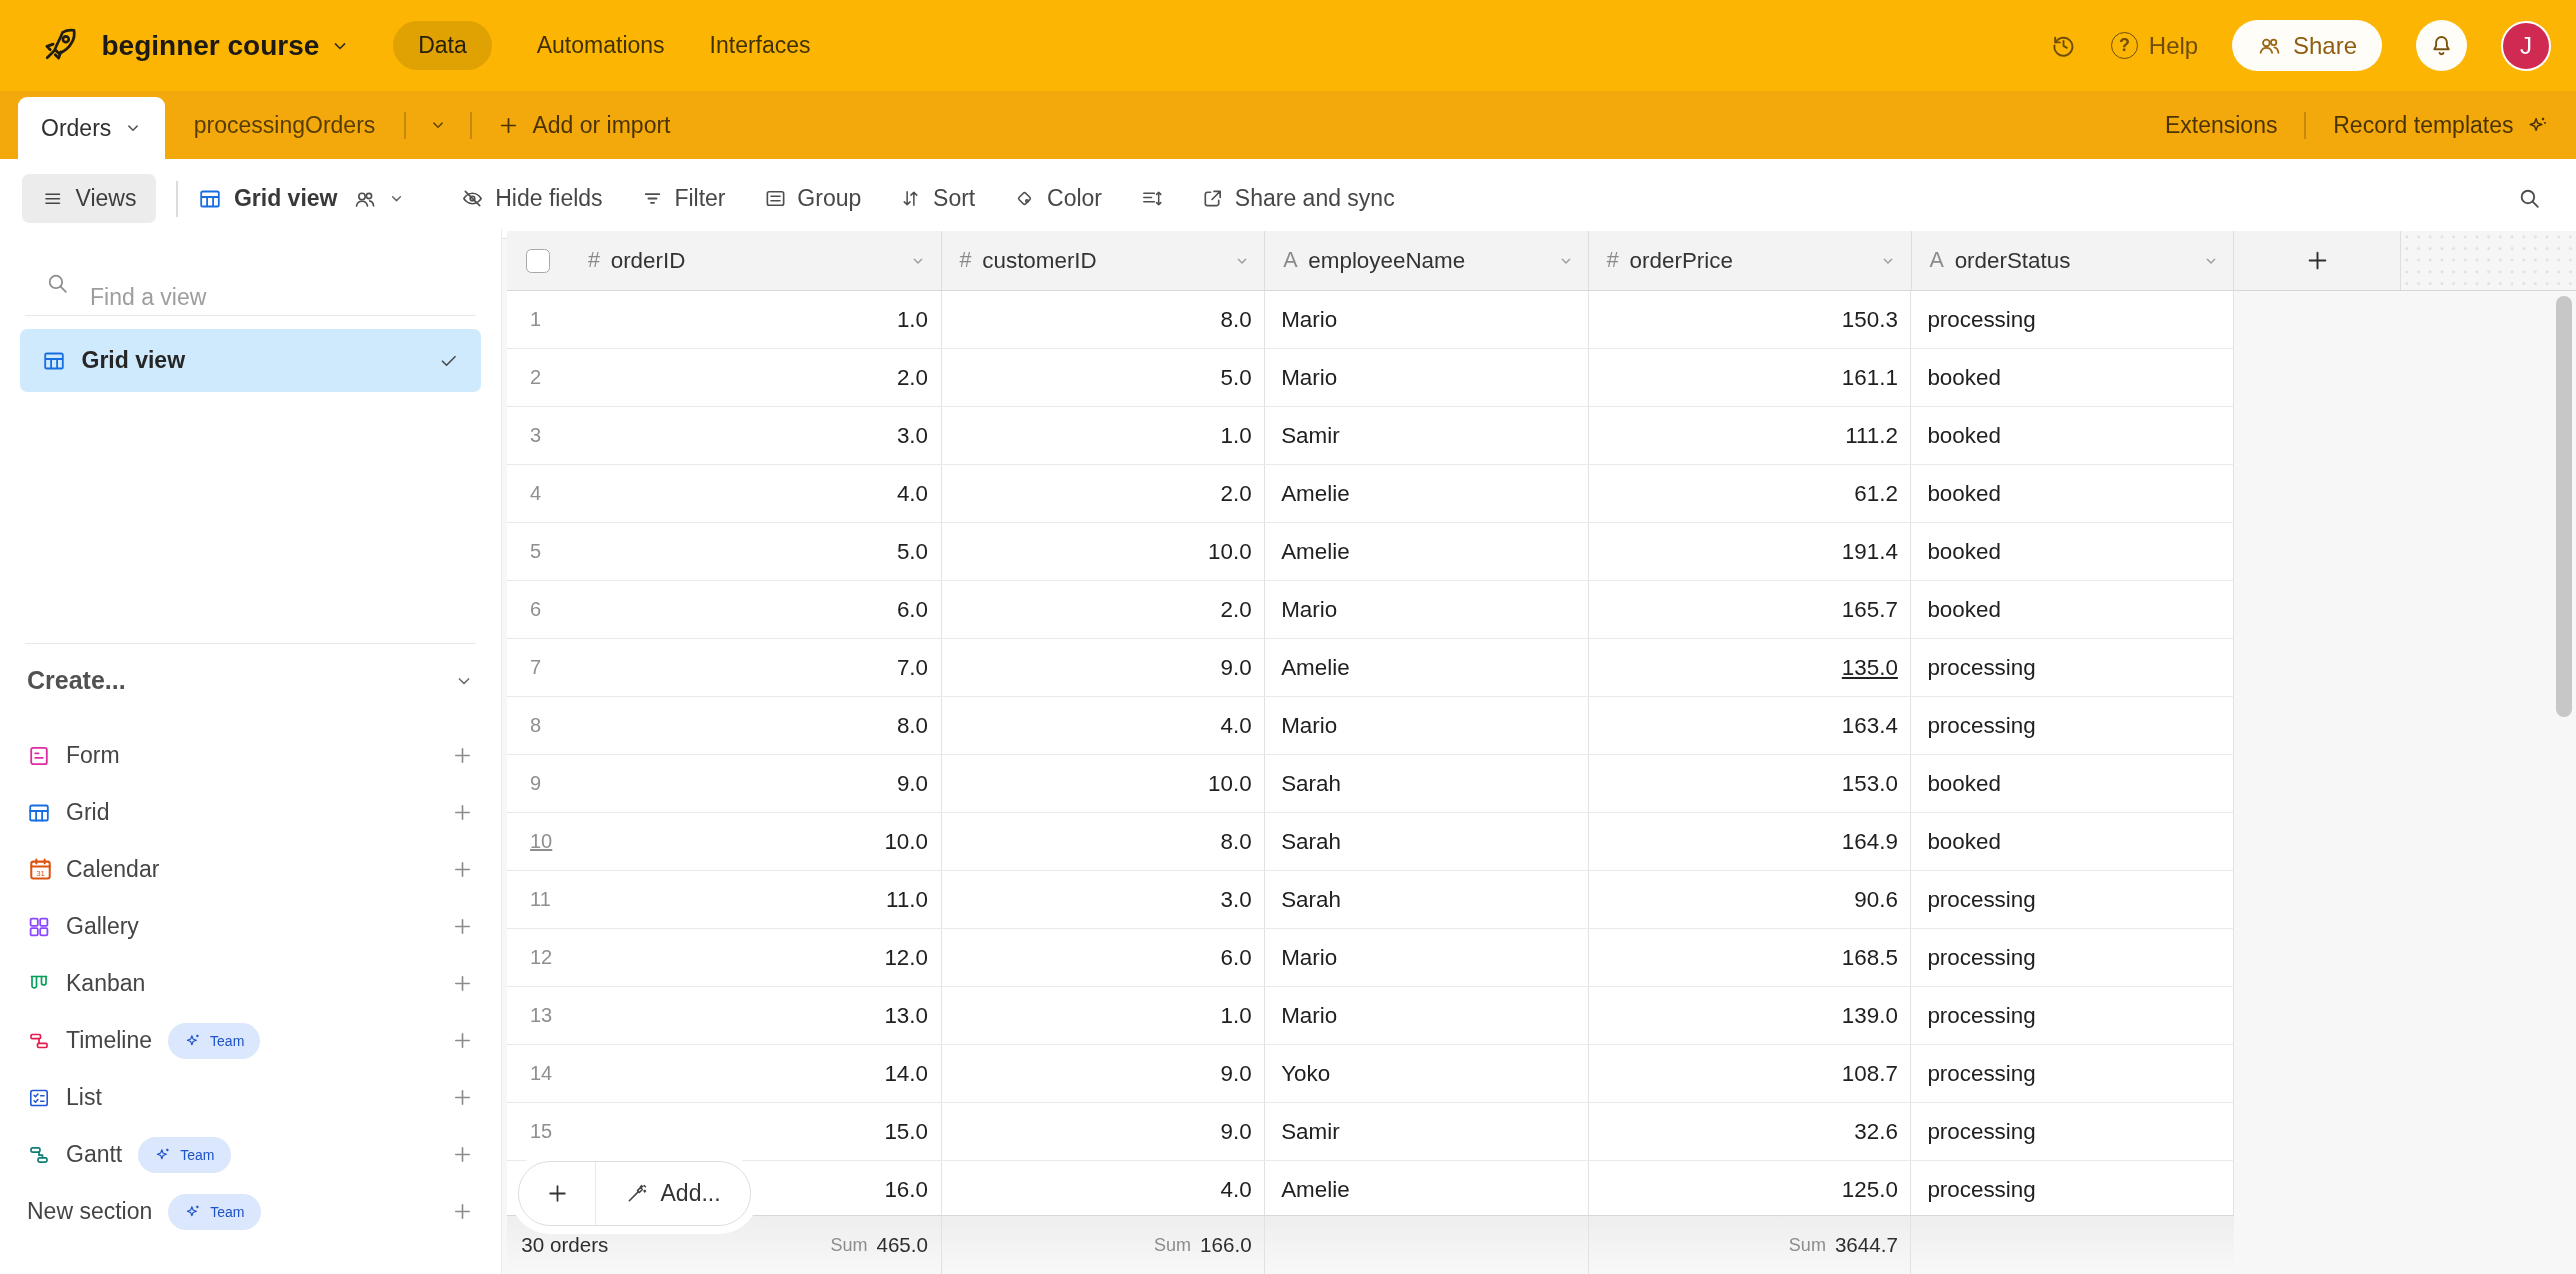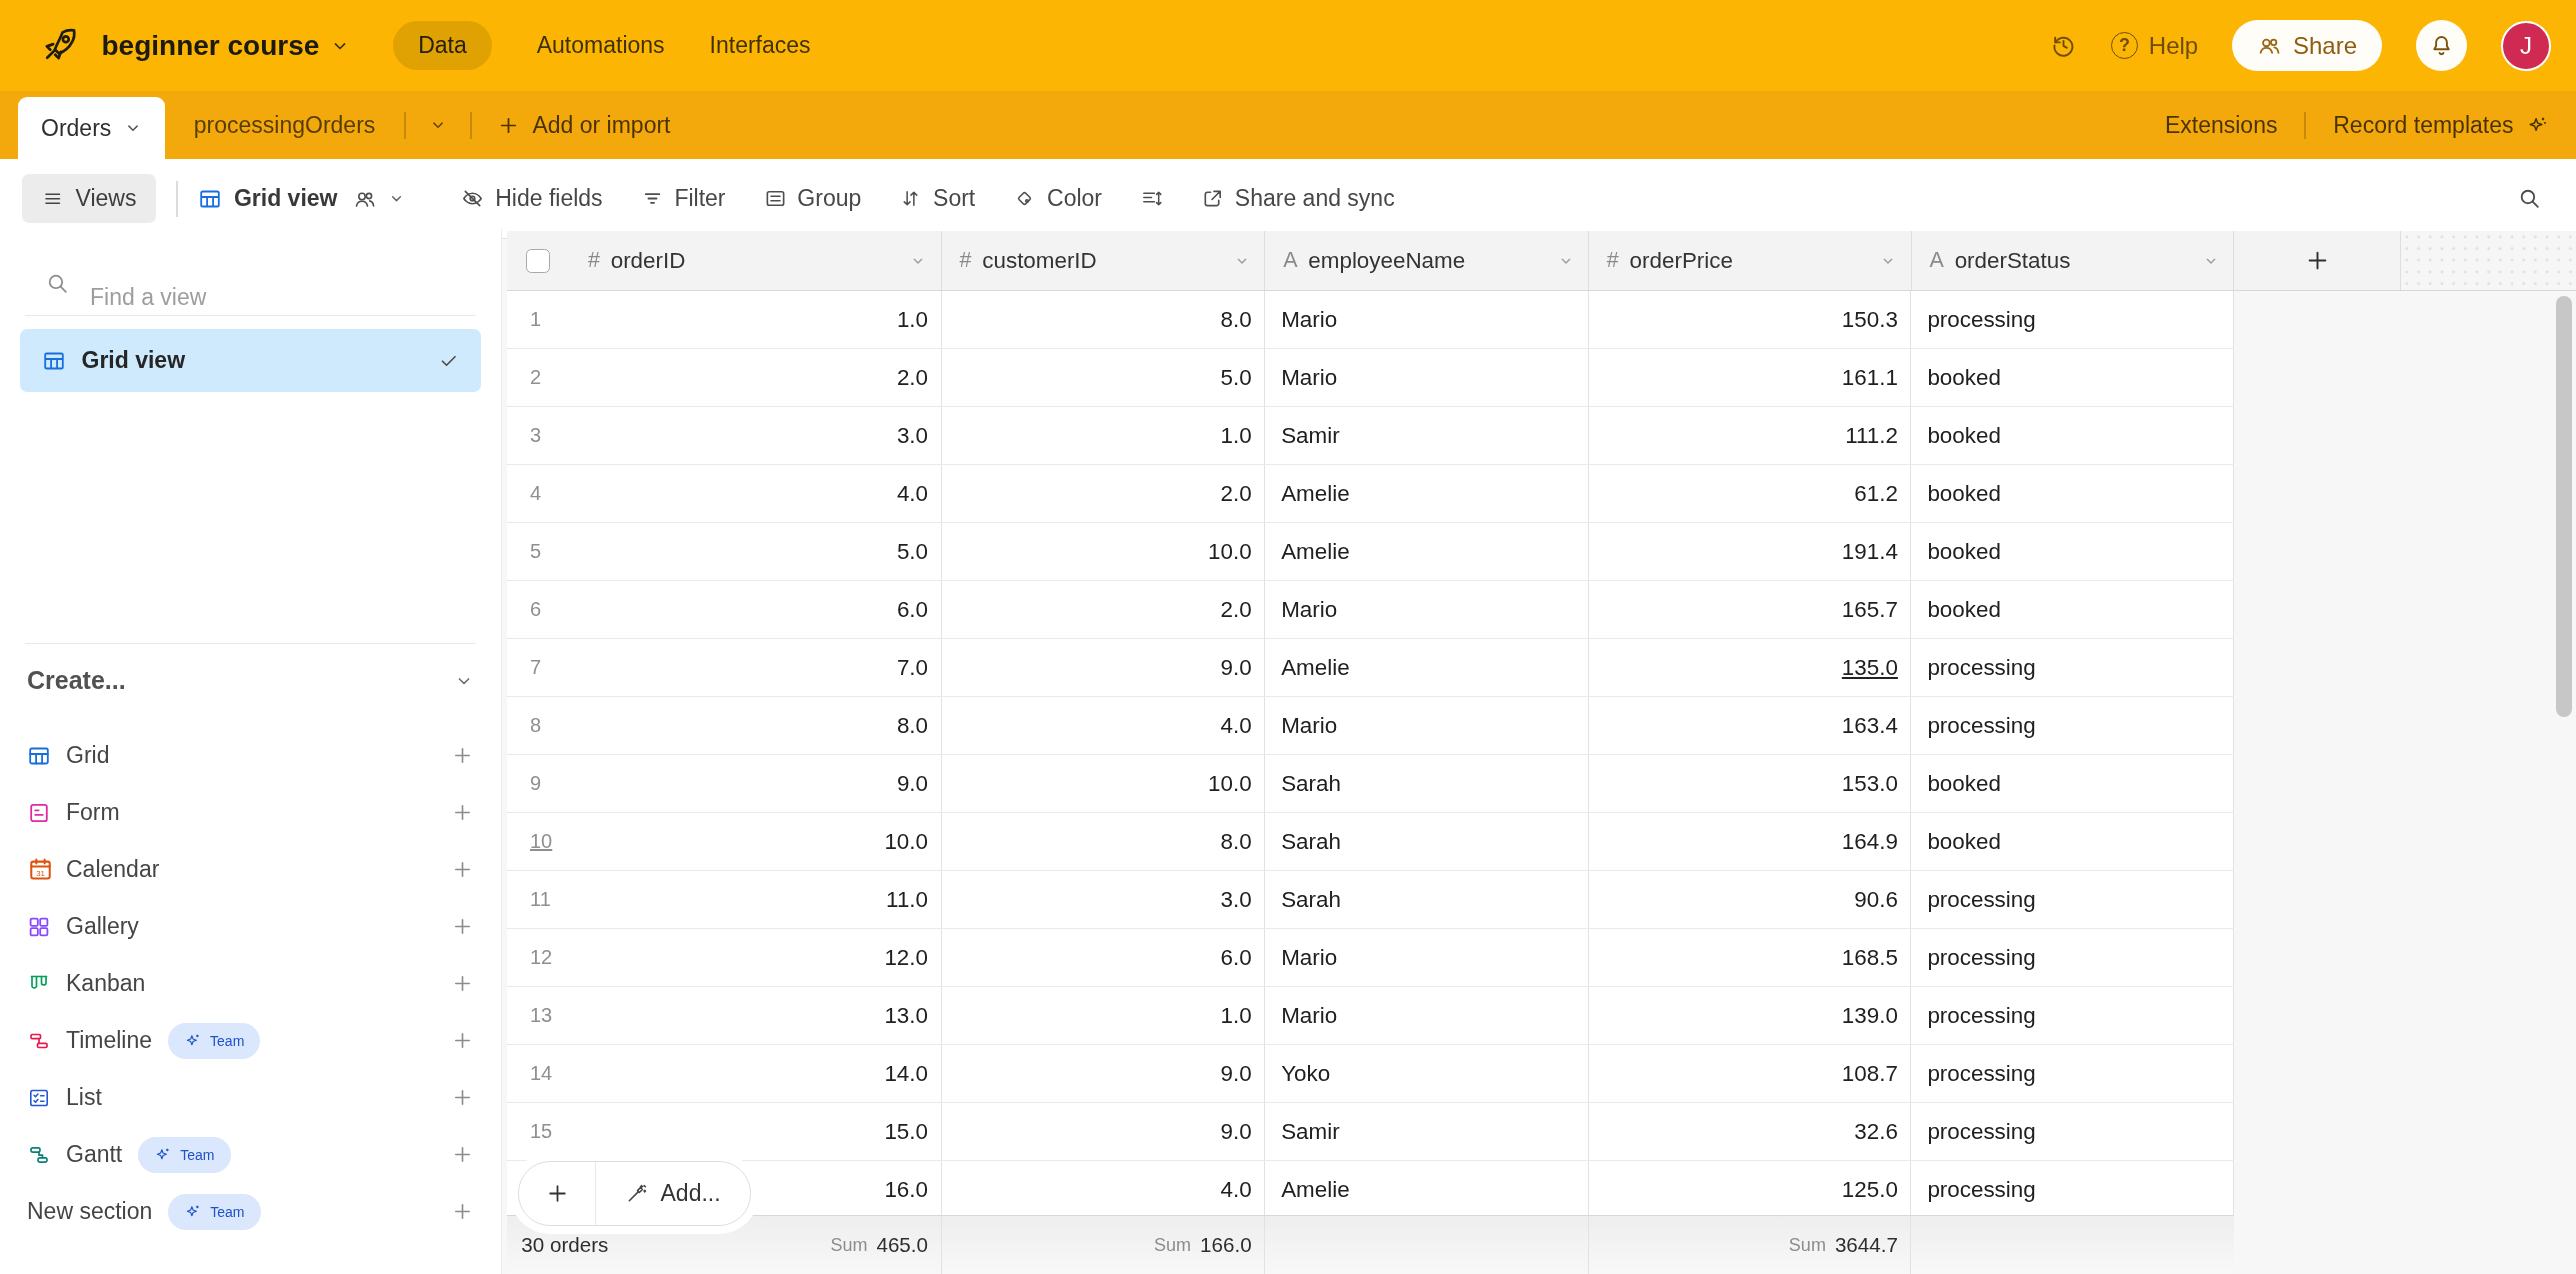--- a/index.html
+++ b/index.html
@@ -370,42 +370,42 @@
     <div class="create-hdr">
       <span class="lbl">Create...</span>
       <span class="cv">
           <svg viewBox="0 0 24 24" fill="none" stroke="currentColor" stroke-width="1.8" stroke-linecap="round" stroke-linejoin="round">
             <path d="M6.5 9.5l5.5 5.5 5.5-5.5"></path>
           </svg>
         </span>
     </div>
     <div class="create-items" id="create-items">
         <div class="c-item">
+          <span class="cic" style="color: rgb(224, 42, 164);">
+            <svg viewBox="0 0 24 24" fill="none" stroke="currentColor" stroke-width="1.8" stroke-linecap="round" stroke-linejoin="round">
+              <rect x="4.2" y="3.8" width="15.6" height="16.4" rx="2"></rect>
+              <path d="M8.2 9.3h3.4M8.2 13.8h7.6"></path>
+            </svg>
+          </span>
+          <span class="lbl">Form</span>
+          <span class="spacer"></span>
+          <span class="plus">
+            <svg viewBox="0 0 24 24" fill="none" stroke="currentColor" stroke-width="1.7" stroke-linecap="round" stroke-linejoin="round">
+              <path d="M12 5v14M5 12h14"></path>
+            </svg>
+          </span>
+        </div>
+        <div class="c-item">
           <span class="cic" style="color: rgb(22, 110, 225);">
             <svg viewBox="0 0 24 24" fill="none" stroke="currentColor" stroke-width="1.8" stroke-linecap="round" stroke-linejoin="round">
               <rect x="3.2" y="4.5" width="17.6" height="15" rx="1.6"></rect>
               <path d="M3.2 10h17.6M9.1 10v9.5M15.1 10v9.5"></path>
             </svg>
           </span>
           <span class="lbl">Grid</span>
-          <span class="spacer"></span>
-          <span class="plus">
-            <svg viewBox="0 0 24 24" fill="none" stroke="currentColor" stroke-width="1.7" stroke-linecap="round" stroke-linejoin="round">
-              <path d="M12 5v14M5 12h14"></path>
-            </svg>
-          </span>
-        </div>
-        <div class="c-item">
-          <span class="cic" style="color: rgb(224, 42, 164);">
-            <svg viewBox="0 0 24 24" fill="none" stroke="currentColor" stroke-width="1.8" stroke-linecap="round" stroke-linejoin="round">
-              <rect x="4.2" y="3.8" width="15.6" height="16.4" rx="2"></rect>
-              <path d="M8.2 9.3h3.4M8.2 13.8h7.6"></path>
-            </svg>
-          </span>
-          <span class="lbl">Form</span>
           <span class="spacer"></span>
           <span class="plus">
             <svg viewBox="0 0 24 24" fill="none" stroke="currentColor" stroke-width="1.7" stroke-linecap="round" stroke-linejoin="round">
               <path d="M12 5v14M5 12h14"></path>
             </svg>
           </span>
         </div>
         <div class="c-item">
           <span class="cic" style="color: rgb(221, 83, 14);">
             <svg viewBox="0 0 24 24" fill="none" stroke="currentColor" stroke-width="1.8" stroke-linecap="round" stroke-linejoin="round" style="font-size:27px">

